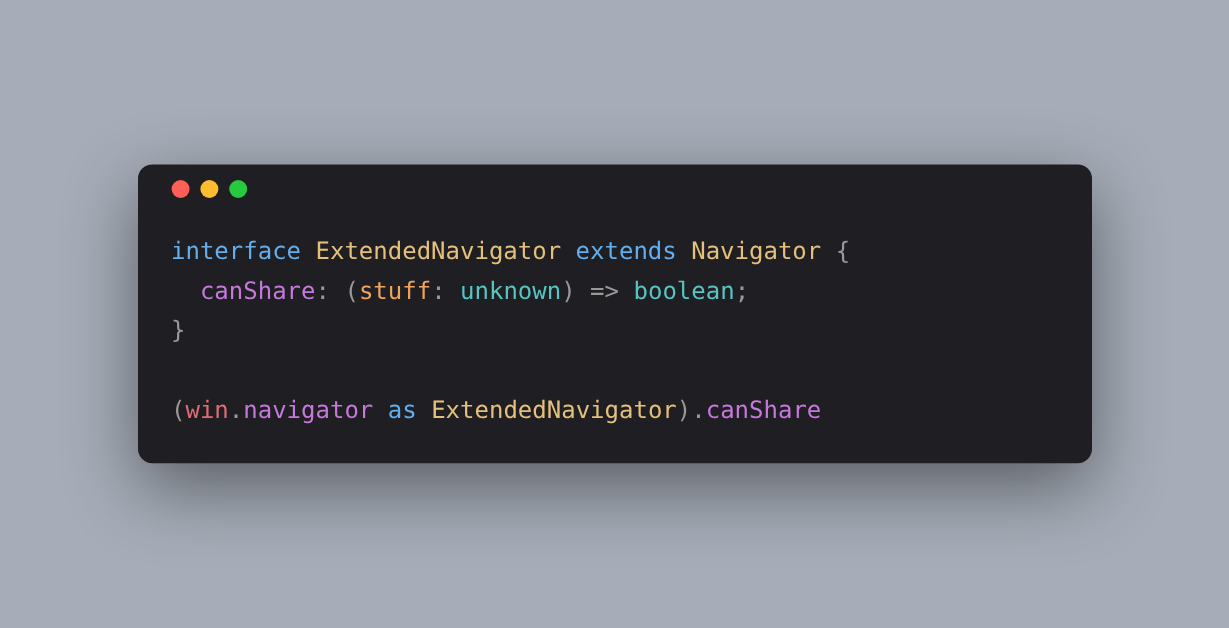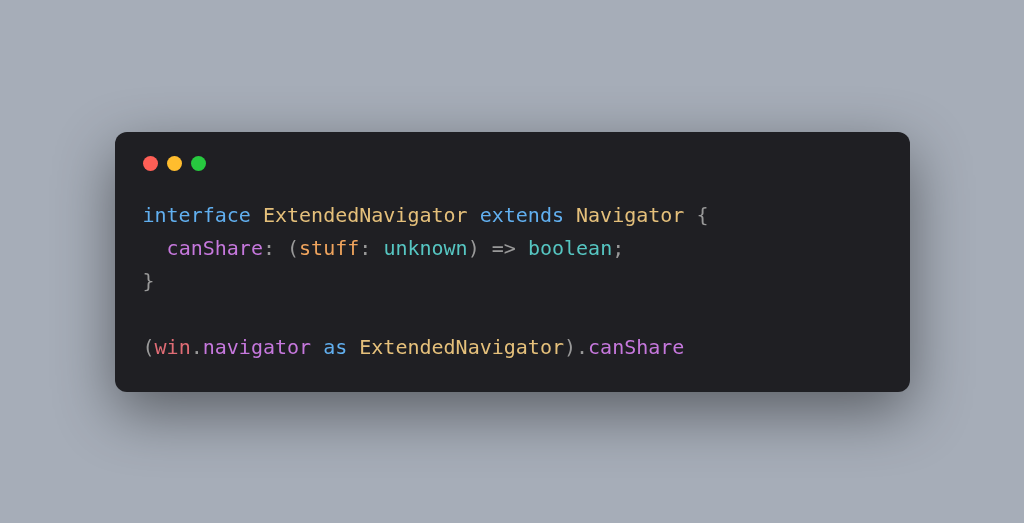--- a/index.html
+++ b/index.html
@@ -14,21 +14,21 @@
       display: flex;
       align-items: center;
       justify-content: center;
       font-family: 'Menlo', 'Monaco', 'Consolas', monospace;
     }
     .window {
       width: 795px;
       background: #1f1f23;
       border-radius: 12px;
       box-shadow: 0 20px 60px rgba(0,0,0,0.45);
-      padding: 24px 28px 28px 28px;
+      padding: 13px 28px 28px 28px;
     }
     .traffic-lights {
       display: flex;
       gap: 9px;
       margin-bottom: 28px;
     }
     .dot {
       width: 15px;
       height: 15px;
       border-radius: 50%;

